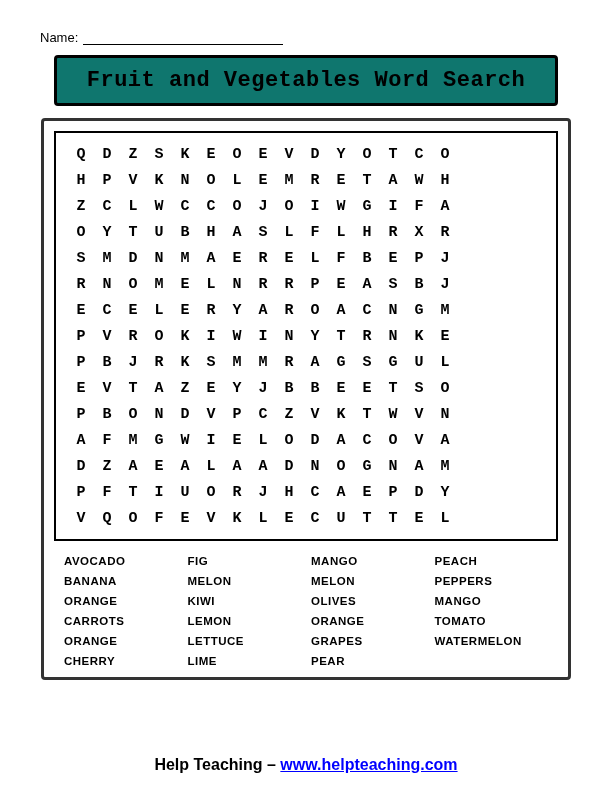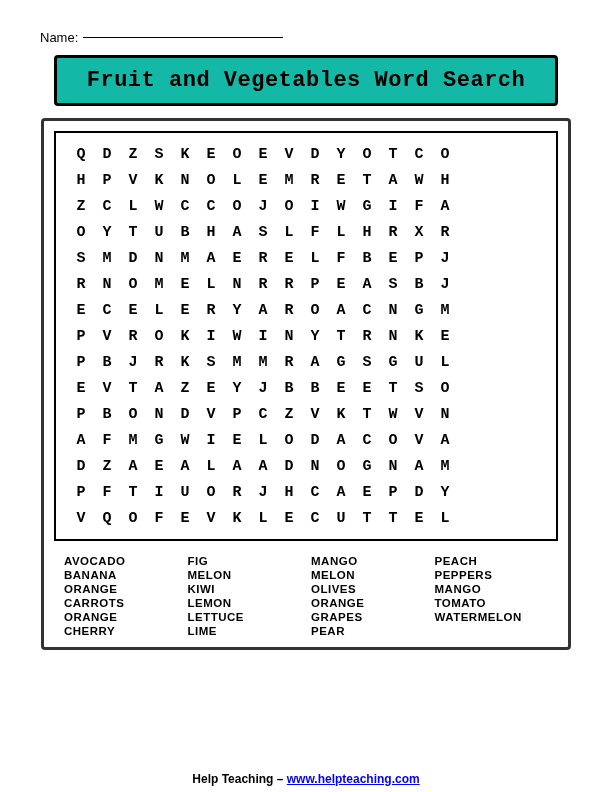--- a/index.html
+++ b/index.html
@@ -18,34 +18,34 @@
       display: flex;
       flex-direction: column;
       align-items: center;
     }
     .name-line {
       align-self: flex-start;
       font-family: Arial, sans-serif;
       font-size: 13px;
       margin-bottom: 10px;
       display: flex;
-      align-items: center;
+      align-items: flex-end;
       gap: 5px;
     }
     .name-underline {
       display: inline-block;
       width: 200px;
       border-bottom: 1px solid #000;
     }
     .title-box {
       border: 3px solid #000;
       border-radius: 4px;
       padding: 10px 30px;
       margin-bottom: 12px;
-      background: #14b8a6;
+      background: #0f766e;
     }
     .title-box h1 {
       font-family: 'Courier New', Courier, monospace;
       font-size: 22px;
       font-weight: bold;
       letter-spacing: 0.5px;
     }
     .outer-border {
       border: 3px solid #333;
       border-radius: 4px;
@@ -68,39 +68,39 @@
       vertical-align: middle;
       font-size: 15px;
       font-weight: bold;
       font-family: 'Courier New', Courier, monospace;
       letter-spacing: 0;
       padding: 0;
     }
     .word-list {
       display: grid;
       grid-template-columns: repeat(4, 1fr);
-      gap: 2px 10px;
+      gap: 8px 10px;
       font-family: Arial, sans-serif;
       font-size: 11.5px;
       padding: 0 10px;
       width: 100%;
     }
     .word-item {
       font-family: Arial, sans-serif;
       font-size: 11.5px;
       font-weight: bold;
       letter-spacing: 0.5px;
     }
     .footer {
       position: absolute;
-      bottom: 6px;
+      bottom: 18px;
       left: 0; right: 0;
       text-align: center;
       font-family: Arial, sans-serif;
-      font-size: 12px;
+      font-size: 16px;
     }
     .footer a {
       color: #00f;
       text-decoration: underline;
     }
     .footer-text {
       font-weight: bold;
     }
   </style>
 </head>

